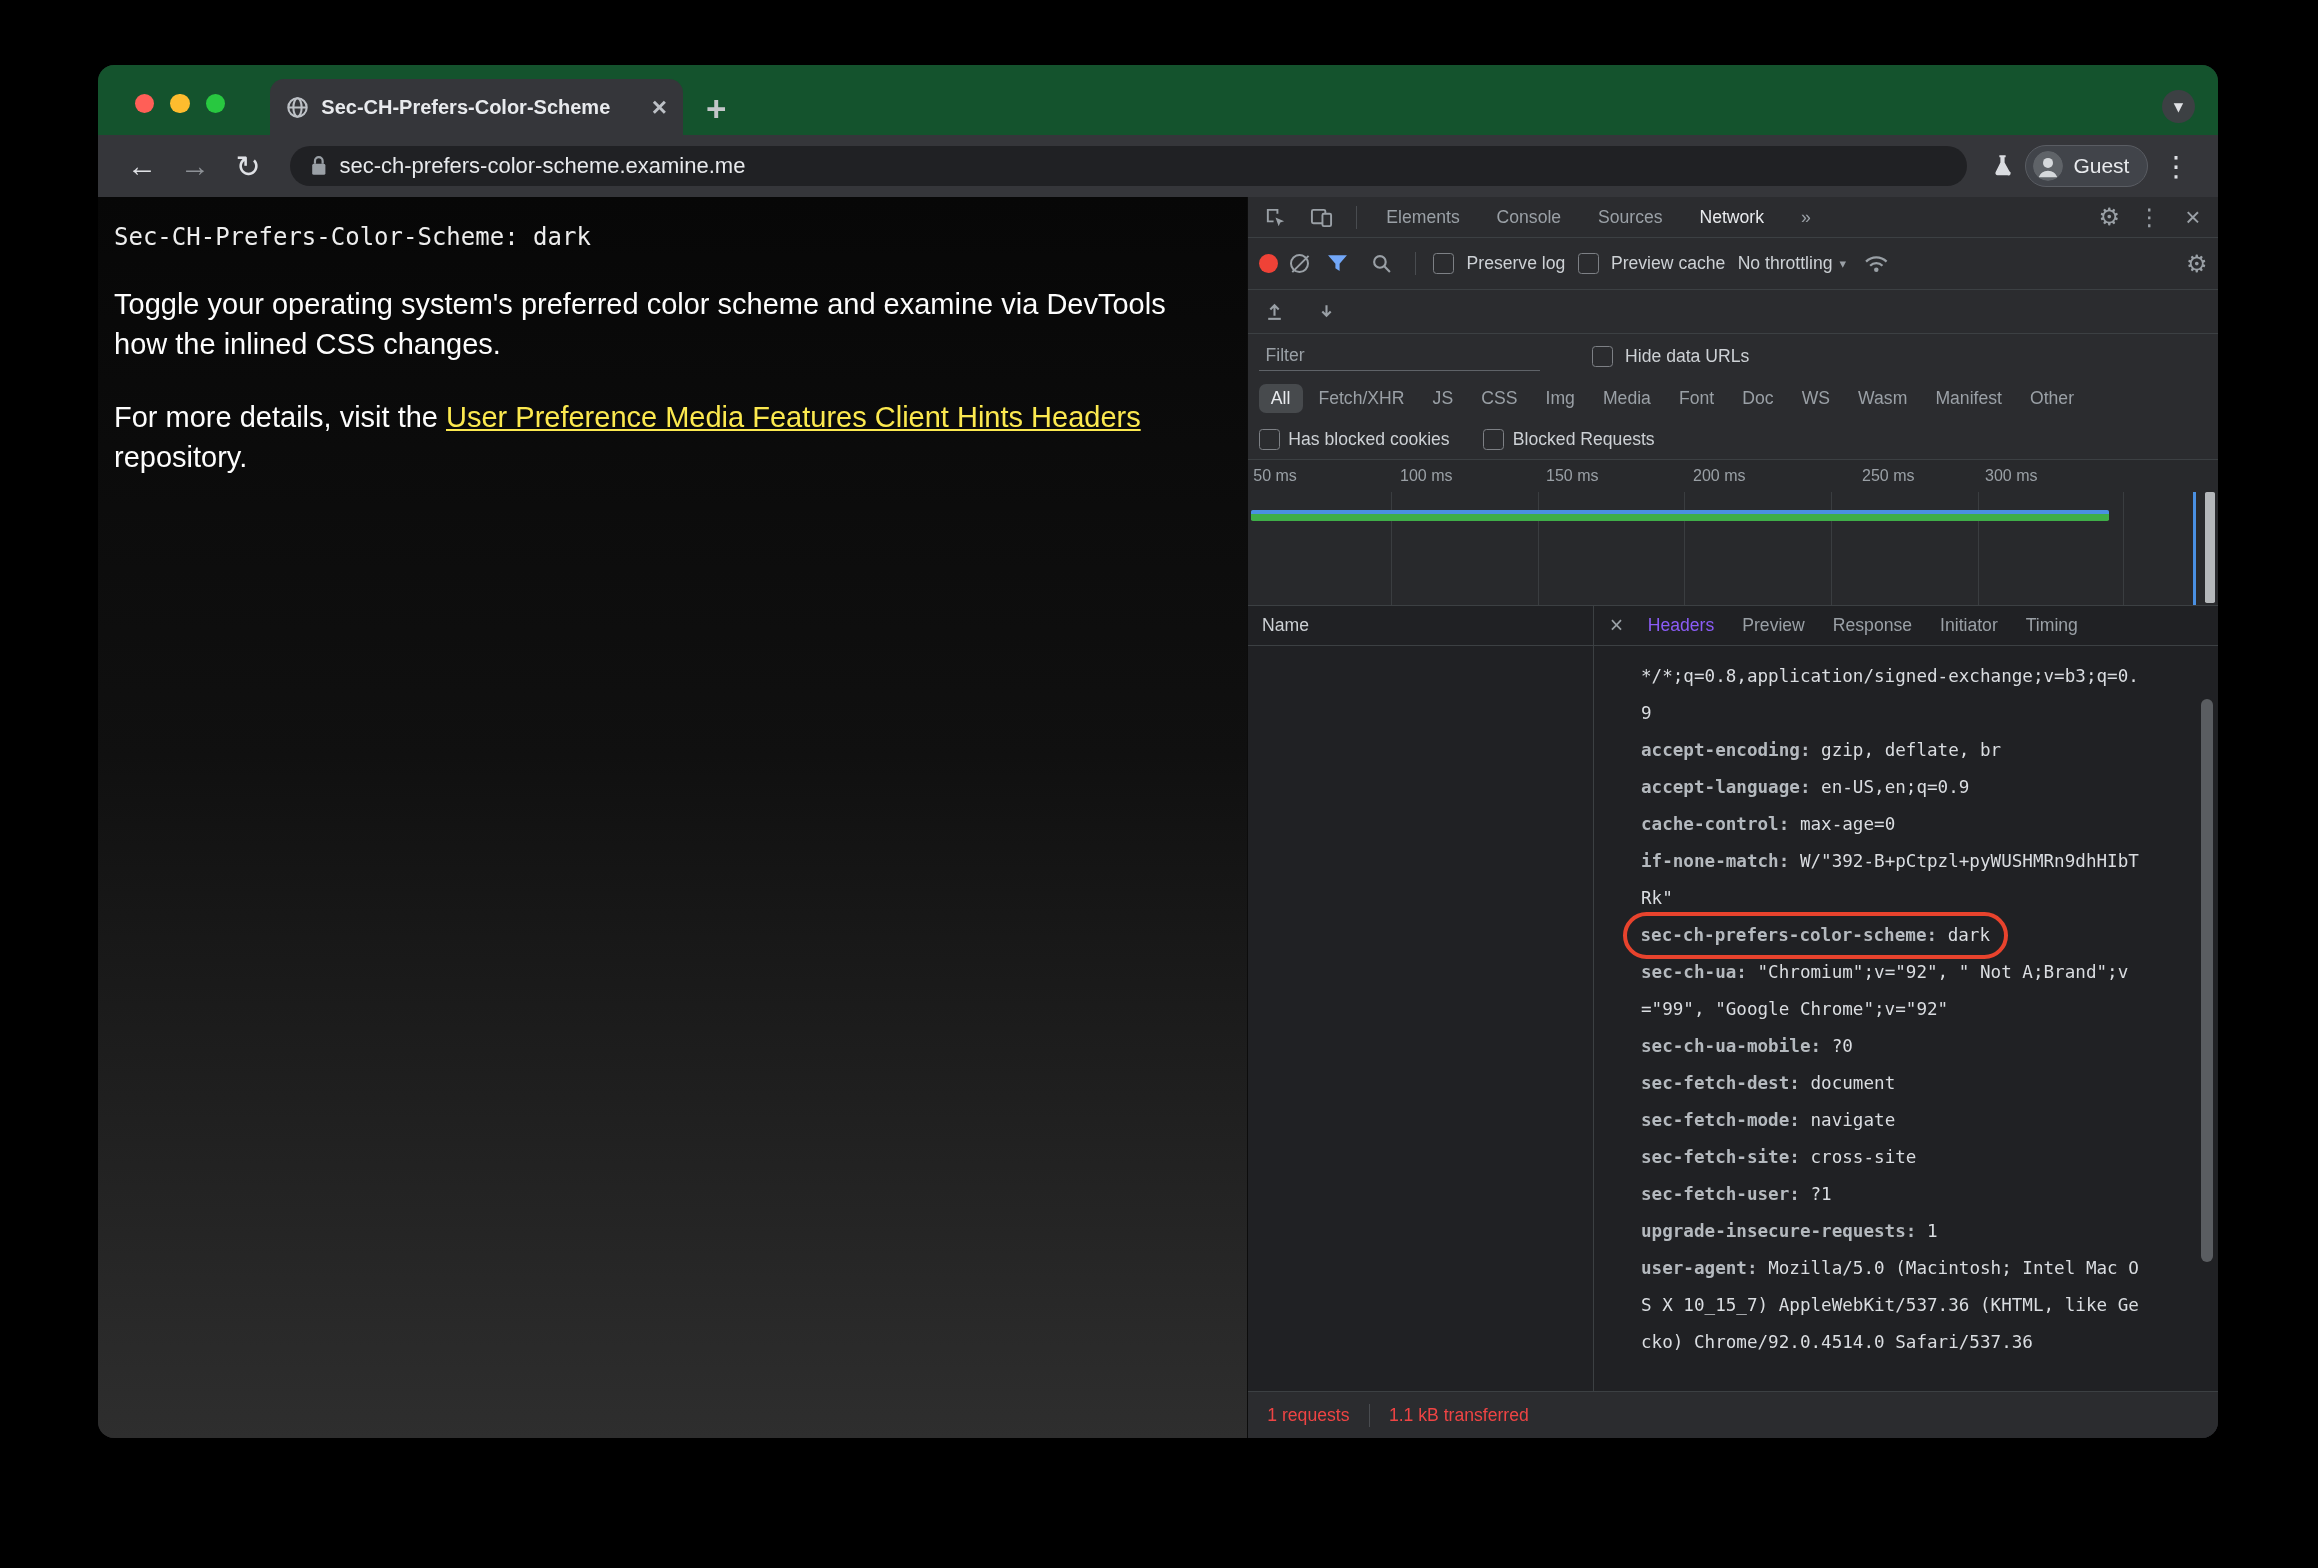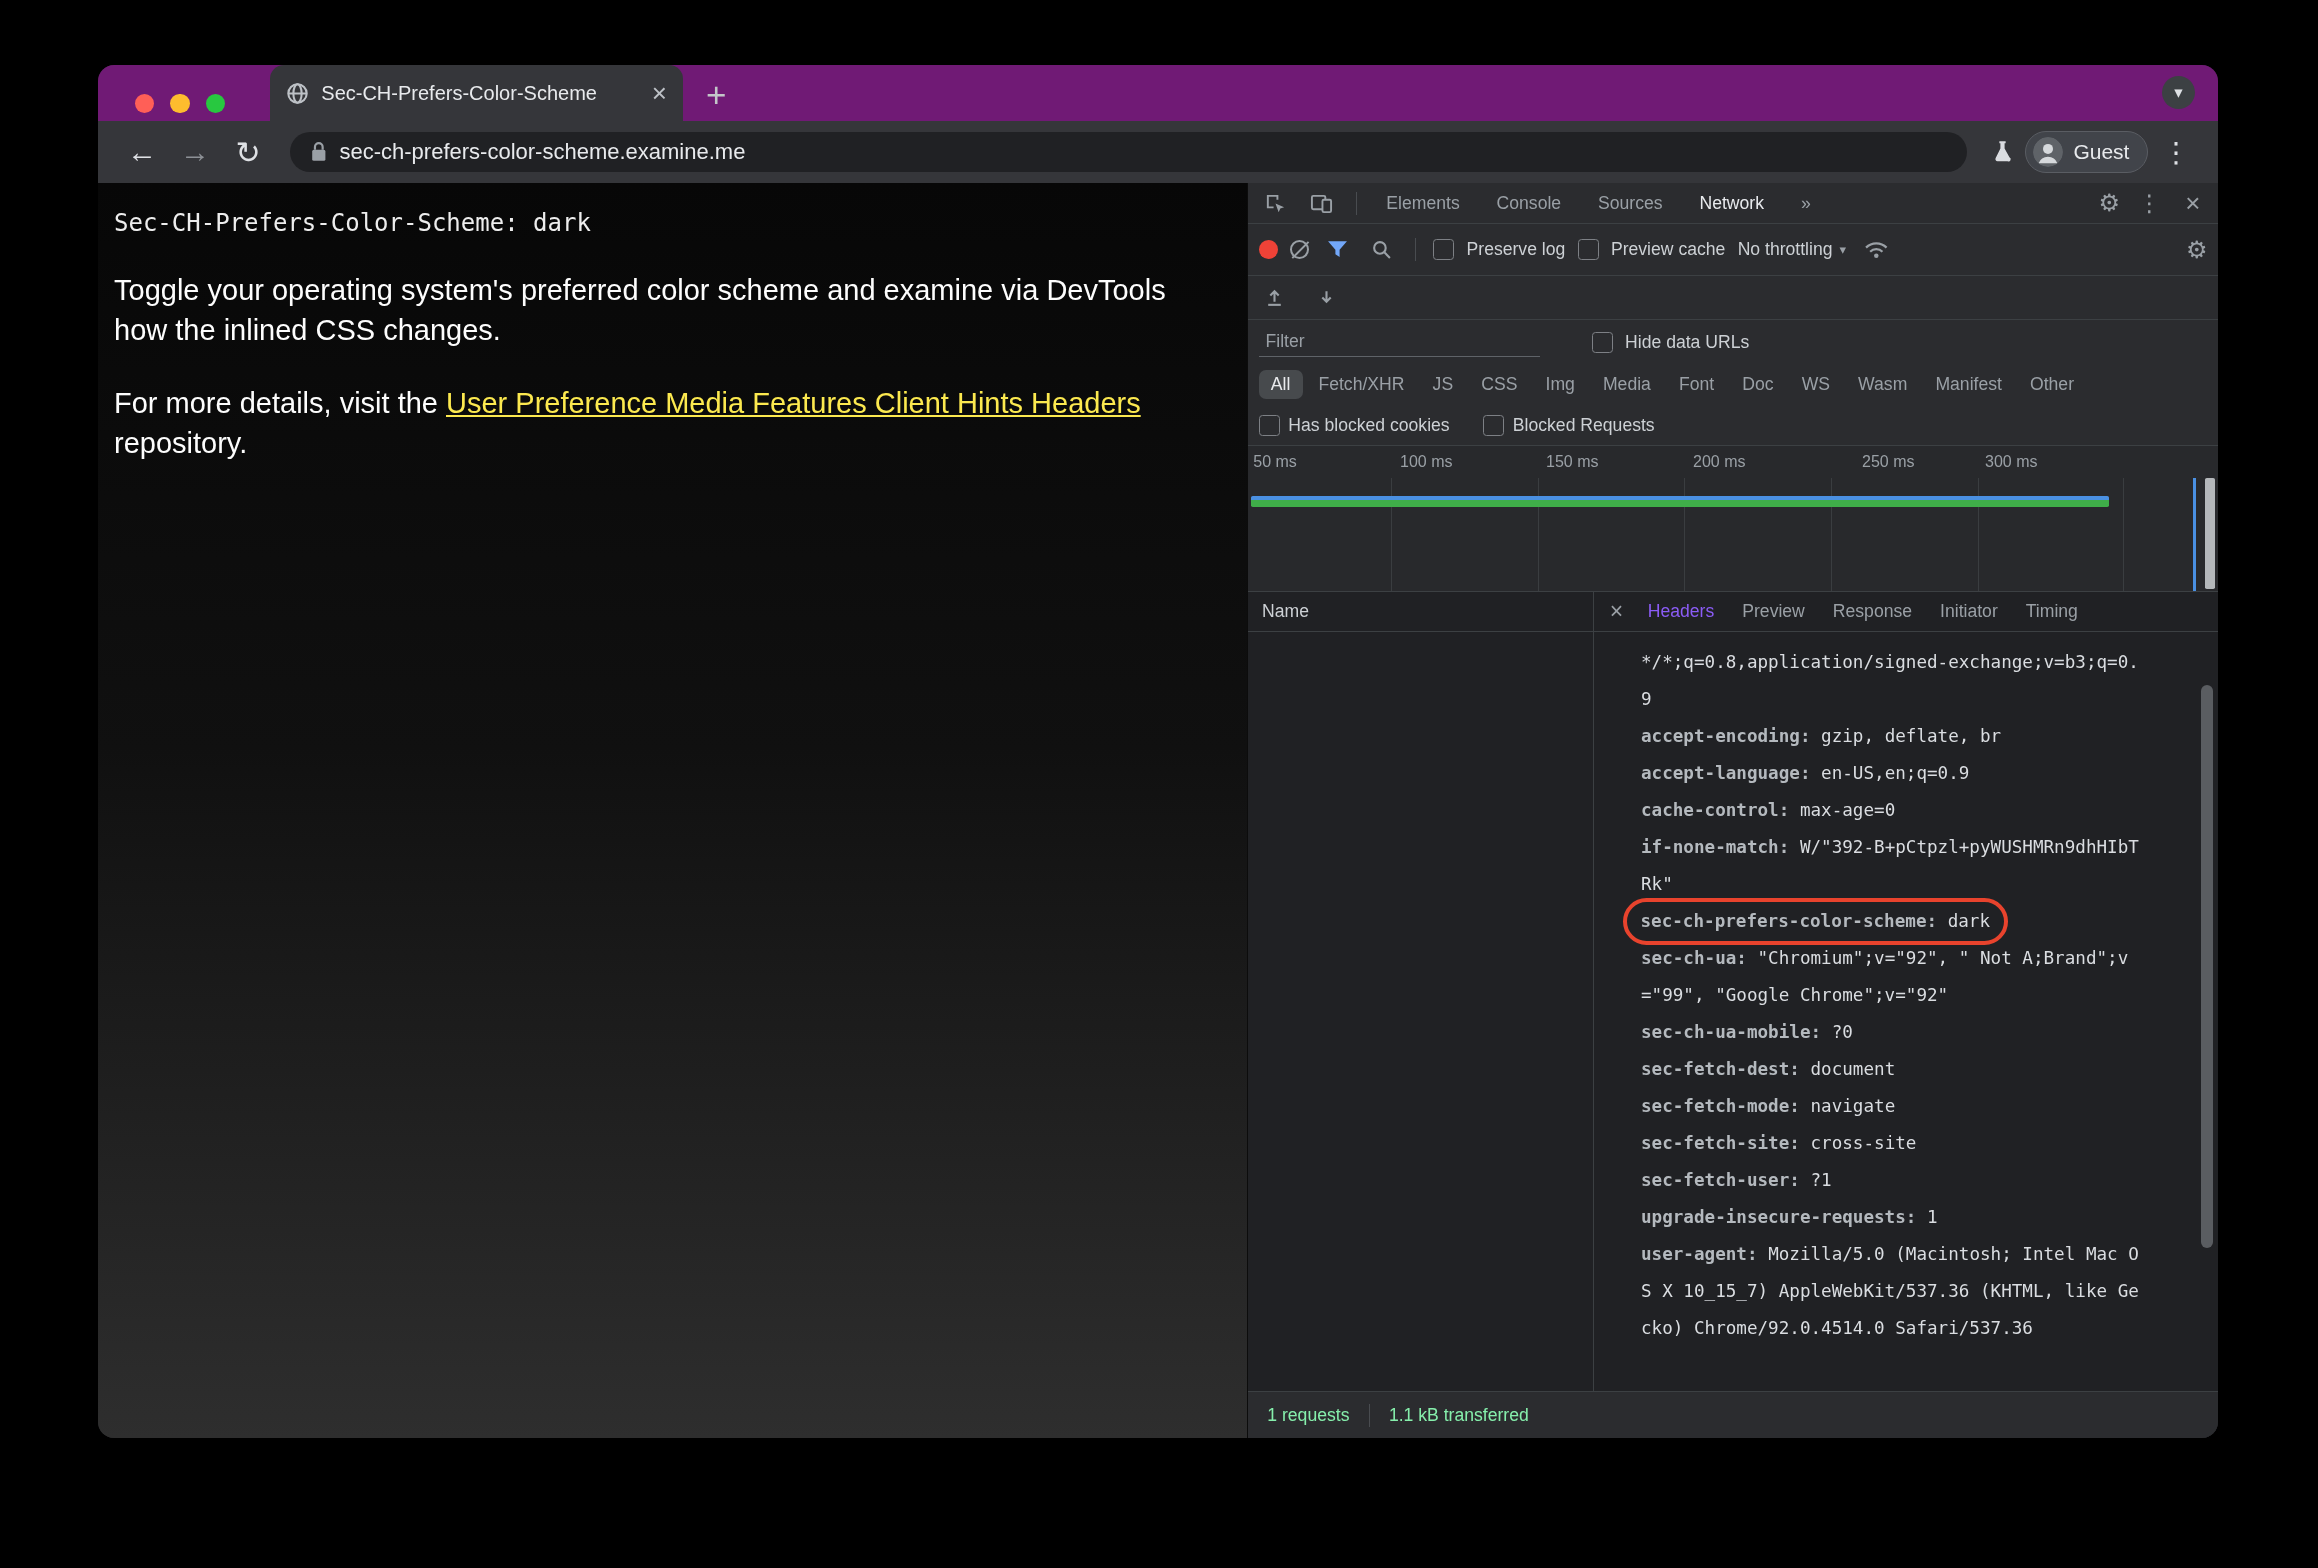--- a/index.html
+++ b/index.html
@@ -13,21 +13,21 @@
   }
   *{margin:0;padding:0;box-sizing:border-box;}
   html,body{width:2319px;height:1568px;background:#000;font-family:"Liberation Sans",sans-serif;}
   .stage{position:relative;width:2319px;height:1568px;background:#000;overflow:hidden;}
 
   
   .window{position:absolute;left:98px;top:65px;width:2120px;height:1373px;border-radius:16px;
     overflow:hidden;background:#202124;box-shadow:0 26px 79px rgba(0,0,0,.7);display:flex;flex-direction:column;}
 
   
-  .tabstrip{height:56px;background:#701a75;display:flex;align-items:flex-end;position:relative;flex:0 0 auto;}
+  .tabstrip{height:70px;background:#14532d;display:flex;align-items:flex-end;position:relative;flex:0 0 auto;font-weight:bold;}
   .traffic{position:absolute;left:37px;top:29px;display:flex;gap:16px;}
   .dot{width:19.3px;height:19.3px;border-radius:50%;}
   .dot.red{background:#ff5f57}.dot.yellow{background:#febc2e}.dot.green{background:#28c840}
   .tab{margin-left:172px;width:413px;height:56px;background:#35363a;border-radius:14px 14px 0 0;
     display:flex;align-items:center;padding:0 16px;gap:12.3px;}
   .tab-title{color:#e8eaed;font-size:20px;white-space:nowrap;overflow:hidden;flex:1;}
   .tab-close{color:#bdc1c6;font-size:26px;line-height:1;flex:0 0 auto;cursor:default;}
   .newtab{color:#c3c6c9;font-size:35px;margin:0 0 8.8px 23px;line-height:1;}
   .tab-menu{margin:0 23px 12.3px auto;width:33px;height:33px;border-radius:50%;background:#3c4043;
     color:#dfe1e5;display:flex;align-items:center;justify-content:center;font-size:16.7px;}
@@ -104,21 +104,21 @@
   .det-close{padding:0 10.5px;font-size:23px;color:#9aa0a6;}
   .det-body{flex:1;padding:12.3px 0 0 47px;overflow:hidden;position:relative;}
   .hdr-row{width:501px;font-family:"DejaVu Sans Mono",monospace;font-size:17.6px;line-height:37px;word-break:break-all;color:#dadde1;}
   .hname{font-weight:bold;color:#b4b9be;}
   .hval{color:#dadde1;}
   .red-circle{display:inline-block;border:4.4px solid var(--annotation-red);border-radius:26px;padding:0.9px 14px;margin:-7px -18.5px;}
   .det-scroll{position:absolute;right:5.3px;top:53px;width:11.4px;height:563px;background:#5a5d61;border-radius:6.2px;}
 
   
   .dt-status{height:47px;border-top:0.9px solid #3c4043;background:#2b2c2f;display:flex;align-items:center;gap:19.3px;
-    padding:0 19.3px;color:#86efac;flex:0 0 auto;}
+    padding:0 19.3px;color:#ef4444;flex:0 0 auto;}
   .status-sep{width:0.9px;height:23px;background:#494c50;}
 
   svg{display:block;flex:0 0 auto;}
 </style>
 </head>
 <body>
 
 <div class="stage">
   <div class="window">
 

